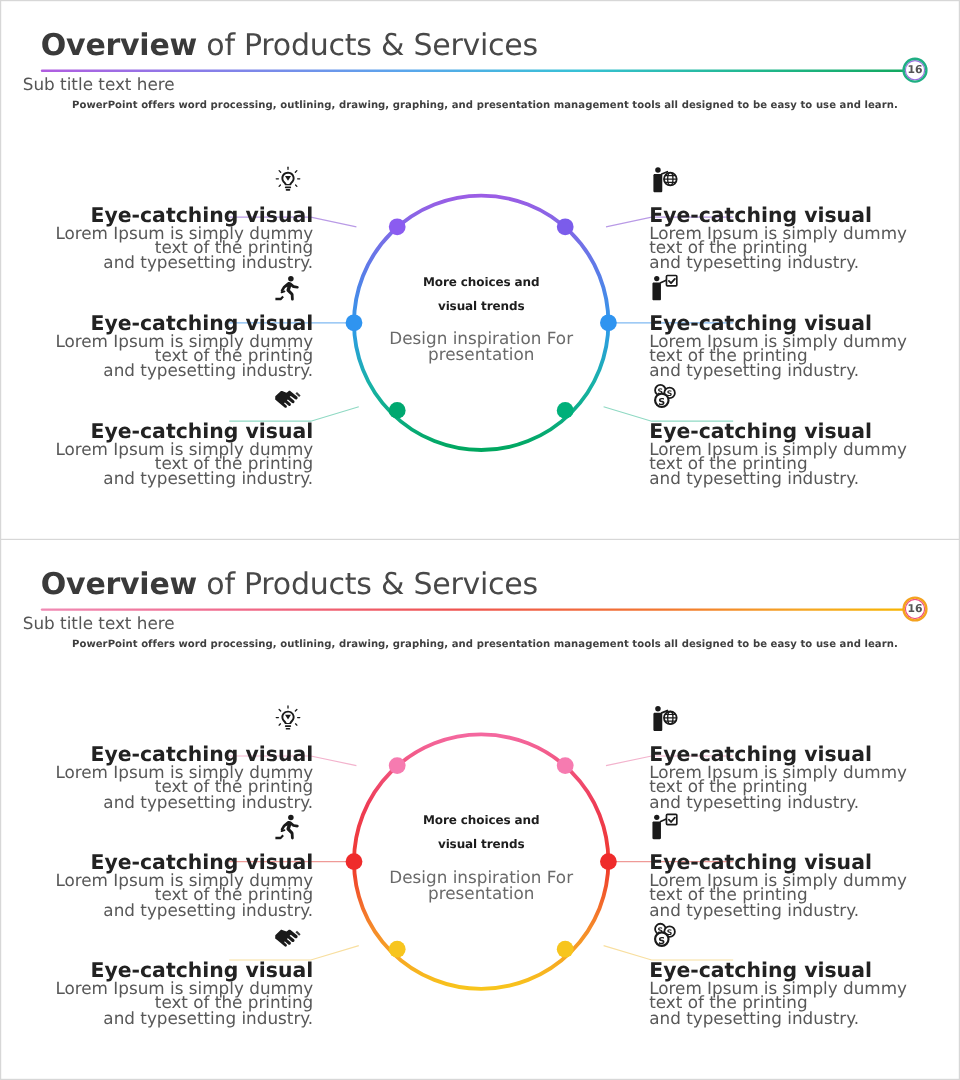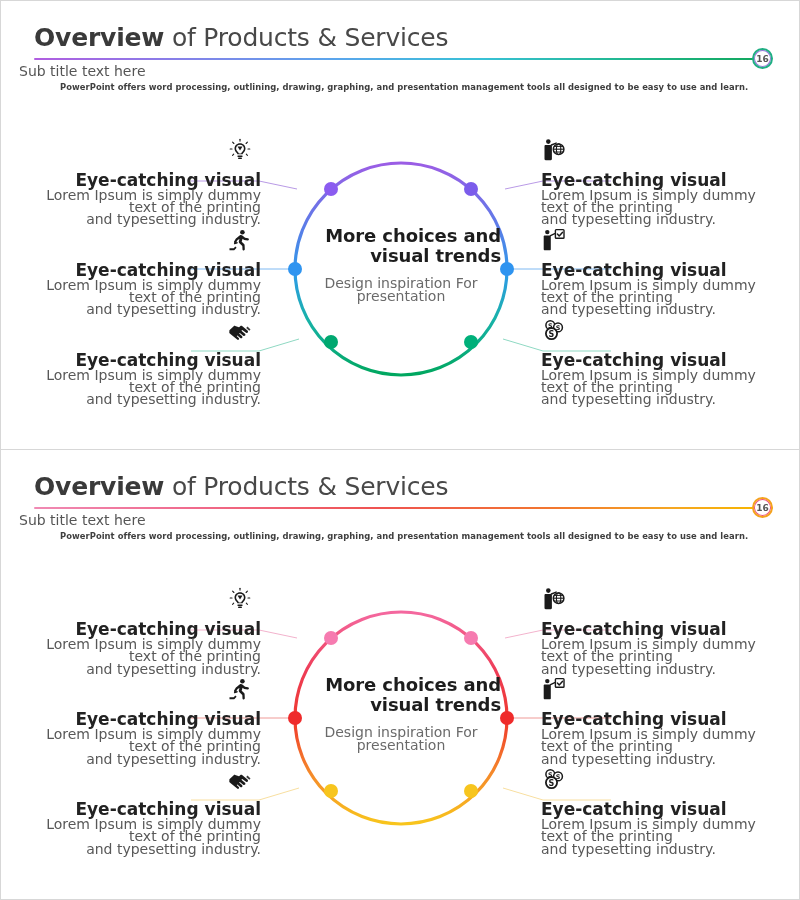--- a/index.html
+++ b/index.html
@@ -85,22 +85,22 @@
   .row1 { top: 72px; }
   .row2 { top: 162px; }
   .row3 { top: 252px; }
 
   
   .center-txt {
     position: absolute; left: 300px; top: 125px;
     width: 200px; text-align: center;
   }
   .center-txt .h {
-    font-size: 18px; font-weight: 700; color: #1d1d1d;
-    line-height: 20px; letter-spacing: -0.1px; text-align: right;
+    font-size: 10px; font-weight: 700; color: #1d1d1d;
+    line-height: 20px; letter-spacing: -0.1px;
   }
   .center-txt .sub {
     margin-top: 11px; font-size: 14px; color: #6a6a6a; line-height: 12.5px;
   }
 </style>
 </head>
 <body>
 
 <div class="deck">
 

